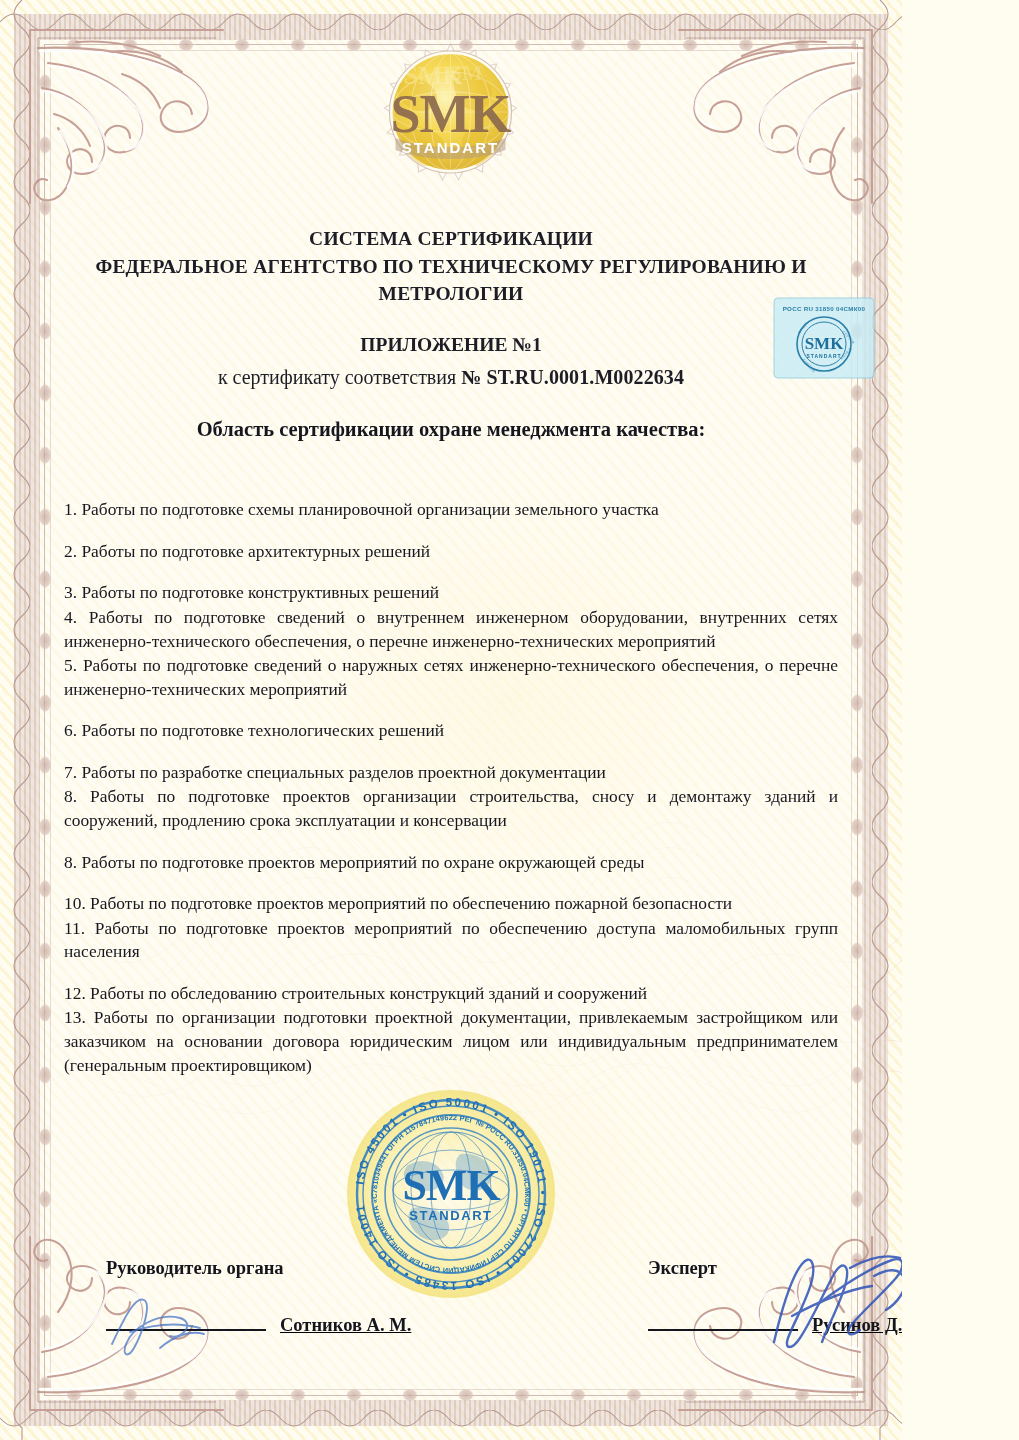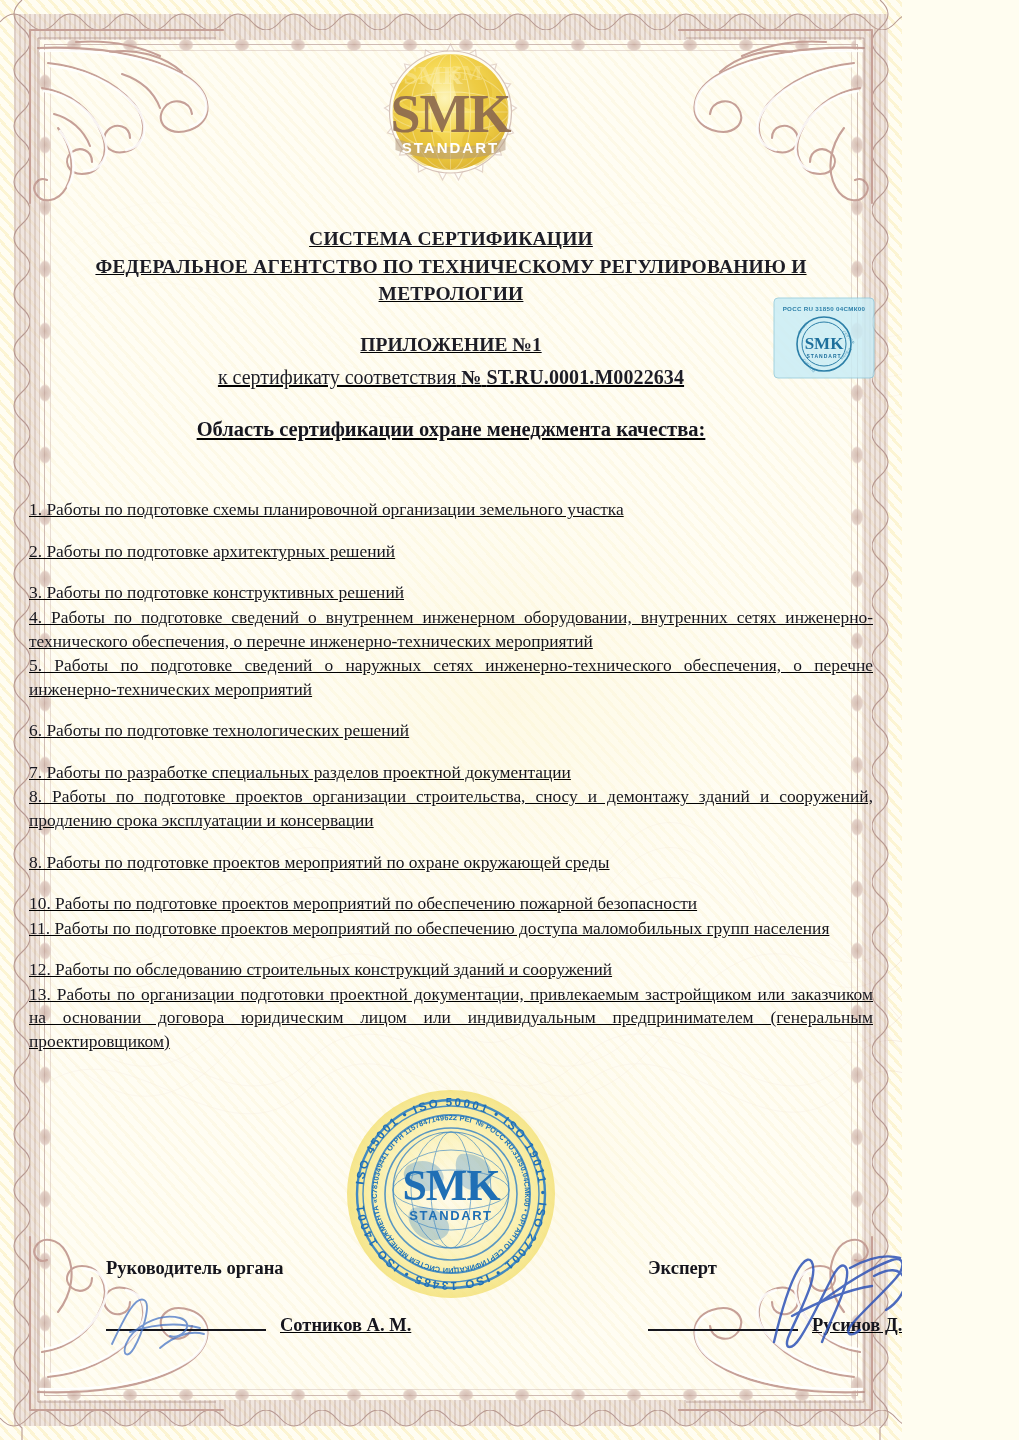--- a/index.html
+++ b/index.html
@@ -90,21 +90,21 @@
   .guilloche svg{display:block;width:100%;height:100%;}
 
   
   .top-logo{
     position:absolute;left:50%;top:40px;transform:translateX(-50%);
     width:175px;height:150px;z-index:8;
   }
   .top-logo svg{display:block;}
 
   
-  .content{position:relative;z-index:9;padding:0 29px;text-decoration:underline;}
+  .content{position:relative;z-index:9;padding:0 64px;}
 
   .head-block{margin-top:226px;text-align:center;}
   .h-line{
     font-weight:bold;color:#1d1d26;letter-spacing:.2px;
     line-height:1.32;
   }
   .h1{font-size:19.5px;}
   .h2{font-size:19.5px;margin-top:2px;}
   .h3{font-size:19.5px;margin-top:2px;}
 

